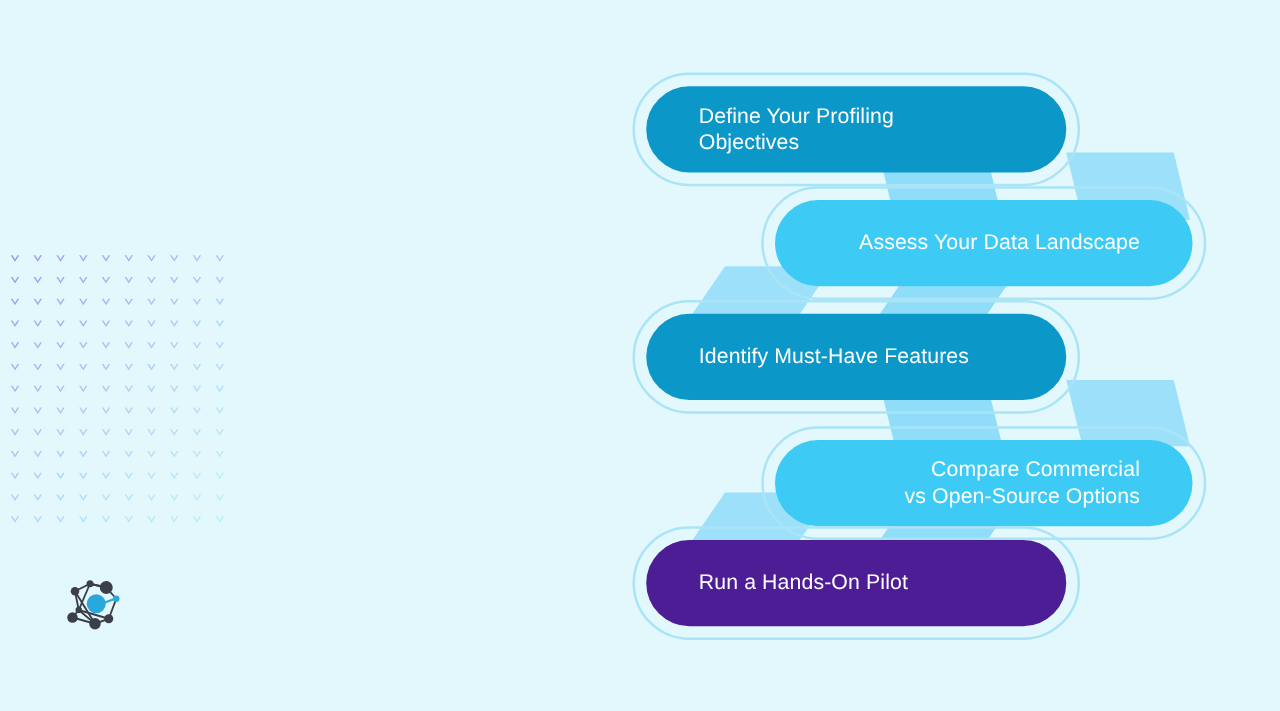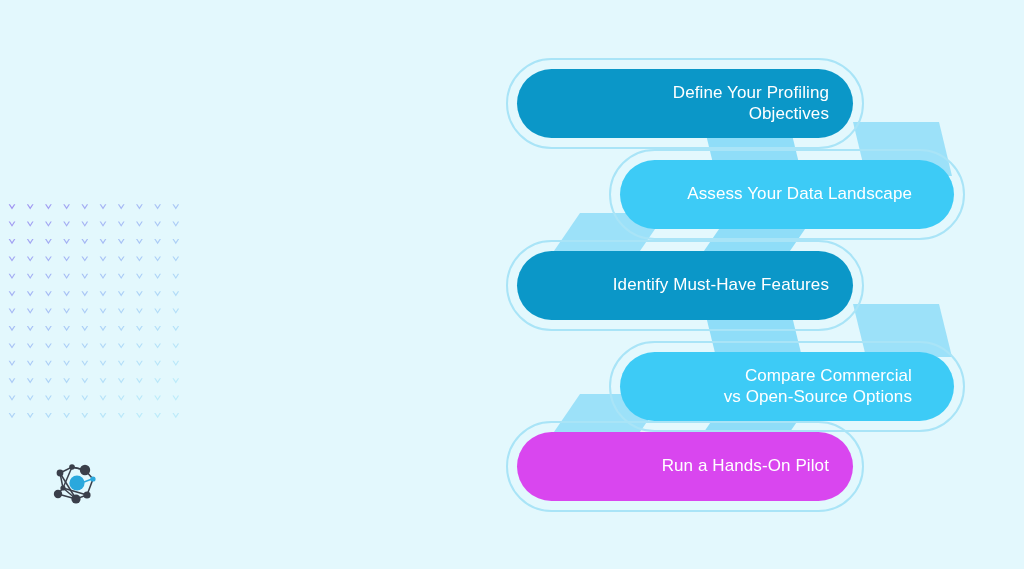--- a/index.html
+++ b/index.html
@@ -114,21 +114,21 @@
     color: #ffffff;
     font-size: 17px;
     line-height: 1.18;
     font-weight: 400;
     letter-spacing: 0.1px;
     white-space: pre-line;
     width: 100%;
     box-sizing: border-box;
   }
   .align-left .step-label {
-    text-align: right;
+    text-align: left;
     padding-left: 42px;
     padding-right: 24px;
   }
   .align-right .step-label {
     text-align: right;
     padding-right: 42px;
     padding-left: 24px;
   }
 </style>
 </head>
@@ -348,21 +348,21 @@
         </div>
         <div class="step align-right" style="left: 620px; top: 341px; width: 334px; height: 69px; margin-top: 11px;">
           <div class="step-ring" style="border-color: rgb(169, 228, 247);"></div>
           <div class="step-body light" style="background: rgb(61, 203, 246);">
             <div class="step-label">Compare Commercial
 vs Open-Source Options</div>
           </div>
         </div>
         <div class="step align-left" style="left: 517px; top: 432px; width: 336px; height: 69px;">
           <div class="step-ring" style="border-color: rgb(169, 228, 247);"></div>
-          <div class="step-body dark" style="background: #d946ef;">
+          <div class="step-body dark" style="background: #4c1d95;">
             <div class="step-label">Run a Hands-On Pilot</div>
           </div>
         </div>
       </div>
 
   </div>
 
 </div>
 
 </body></html>

